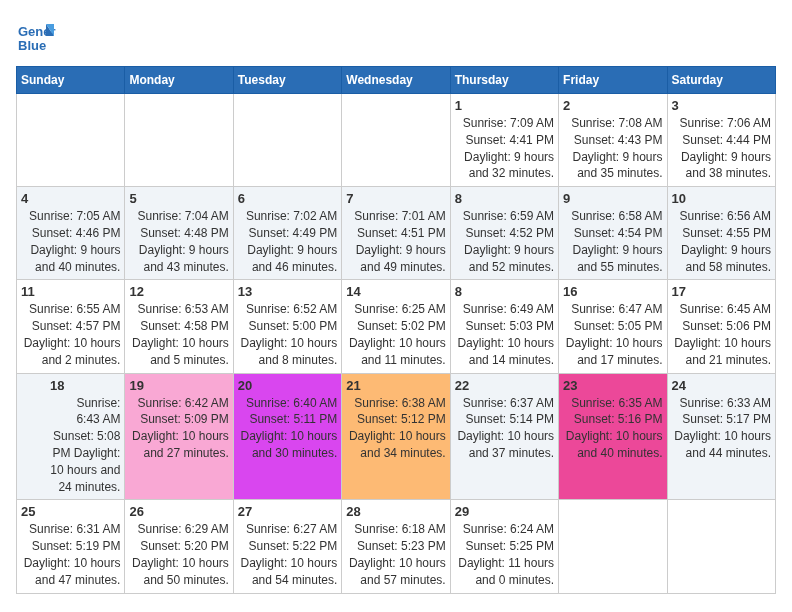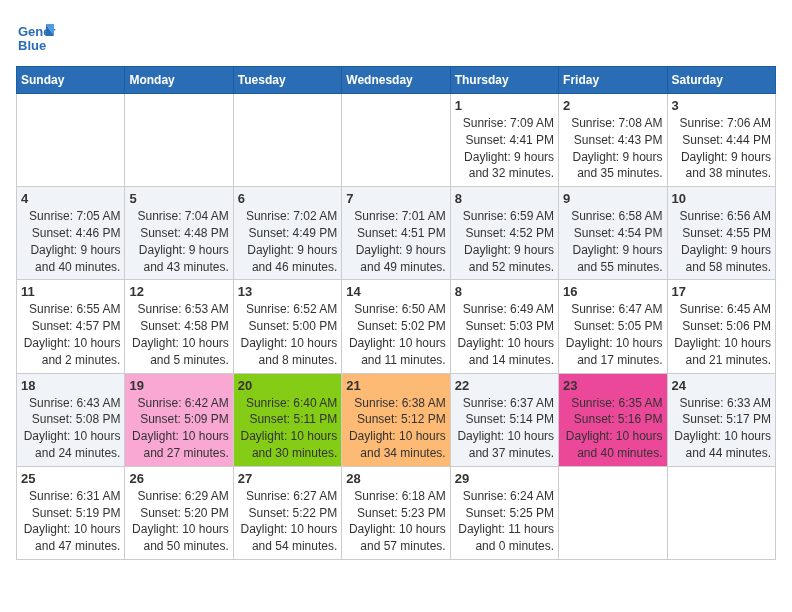--- a/index.html
+++ b/index.html
@@ -211,21 +211,21 @@
         </td>
         <td>
           <div class="day-num">13</div>
           <div class="day-info">Sunrise: 6:52 AM
 Sunset: 5:00 PM
 Daylight: 10 hours
 and 8 minutes.</div>
         </td>
         <td>
           <div class="day-num">14</div>
-          <div class="day-info">Sunrise: 6:50 AM
+          <div class="day-info">Sunrise: 6:25 AM
 Sunset: 5:02 PM
 Daylight: 10 hours
 and 11 minutes.</div>
         </td>
         <td>
           <div class="day-num">8</div>
           <div class="day-info">Sunrise: 6:49 AM
 Sunset: 5:03 PM
 Daylight: 10 hours
 and 14 minutes.</div>
@@ -239,35 +239,35 @@
         </td>
         <td>
           <div class="day-num">17</div>
           <div class="day-info">Sunrise: 6:45 AM
 Sunset: 5:06 PM
 Daylight: 10 hours
 and 21 minutes.</div>
         </td>
       </tr>
       <tr>
-        <td style="background: rgb(240, 244, 248);">
+        <td style="background: rgb(240, 244, 248); padding-left: 33px;">
           <div class="day-num">18</div>
           <div class="day-info">Sunrise: 6:43 AM
 Sunset: 5:08 PM
 Daylight: 10 hours
 and 24 minutes.</div>
         </td>
         <td style="background: #f9a8d4;">
           <div class="day-num">19</div>
           <div class="day-info">Sunrise: 6:42 AM
 Sunset: 5:09 PM
 Daylight: 10 hours
 and 27 minutes.</div>
         </td>
-        <td style="background: #84cc16;">
+        <td style="background: #d946ef;">
           <div class="day-num">20</div>
           <div class="day-info">Sunrise: 6:40 AM
 Sunset: 5:11 PM
 Daylight: 10 hours
 and 30 minutes.</div>
         </td>
         <td style="background: #fdba74;">
           <div class="day-num">21</div>
           <div class="day-info">Sunrise: 6:38 AM
 Sunset: 5:12 PM

